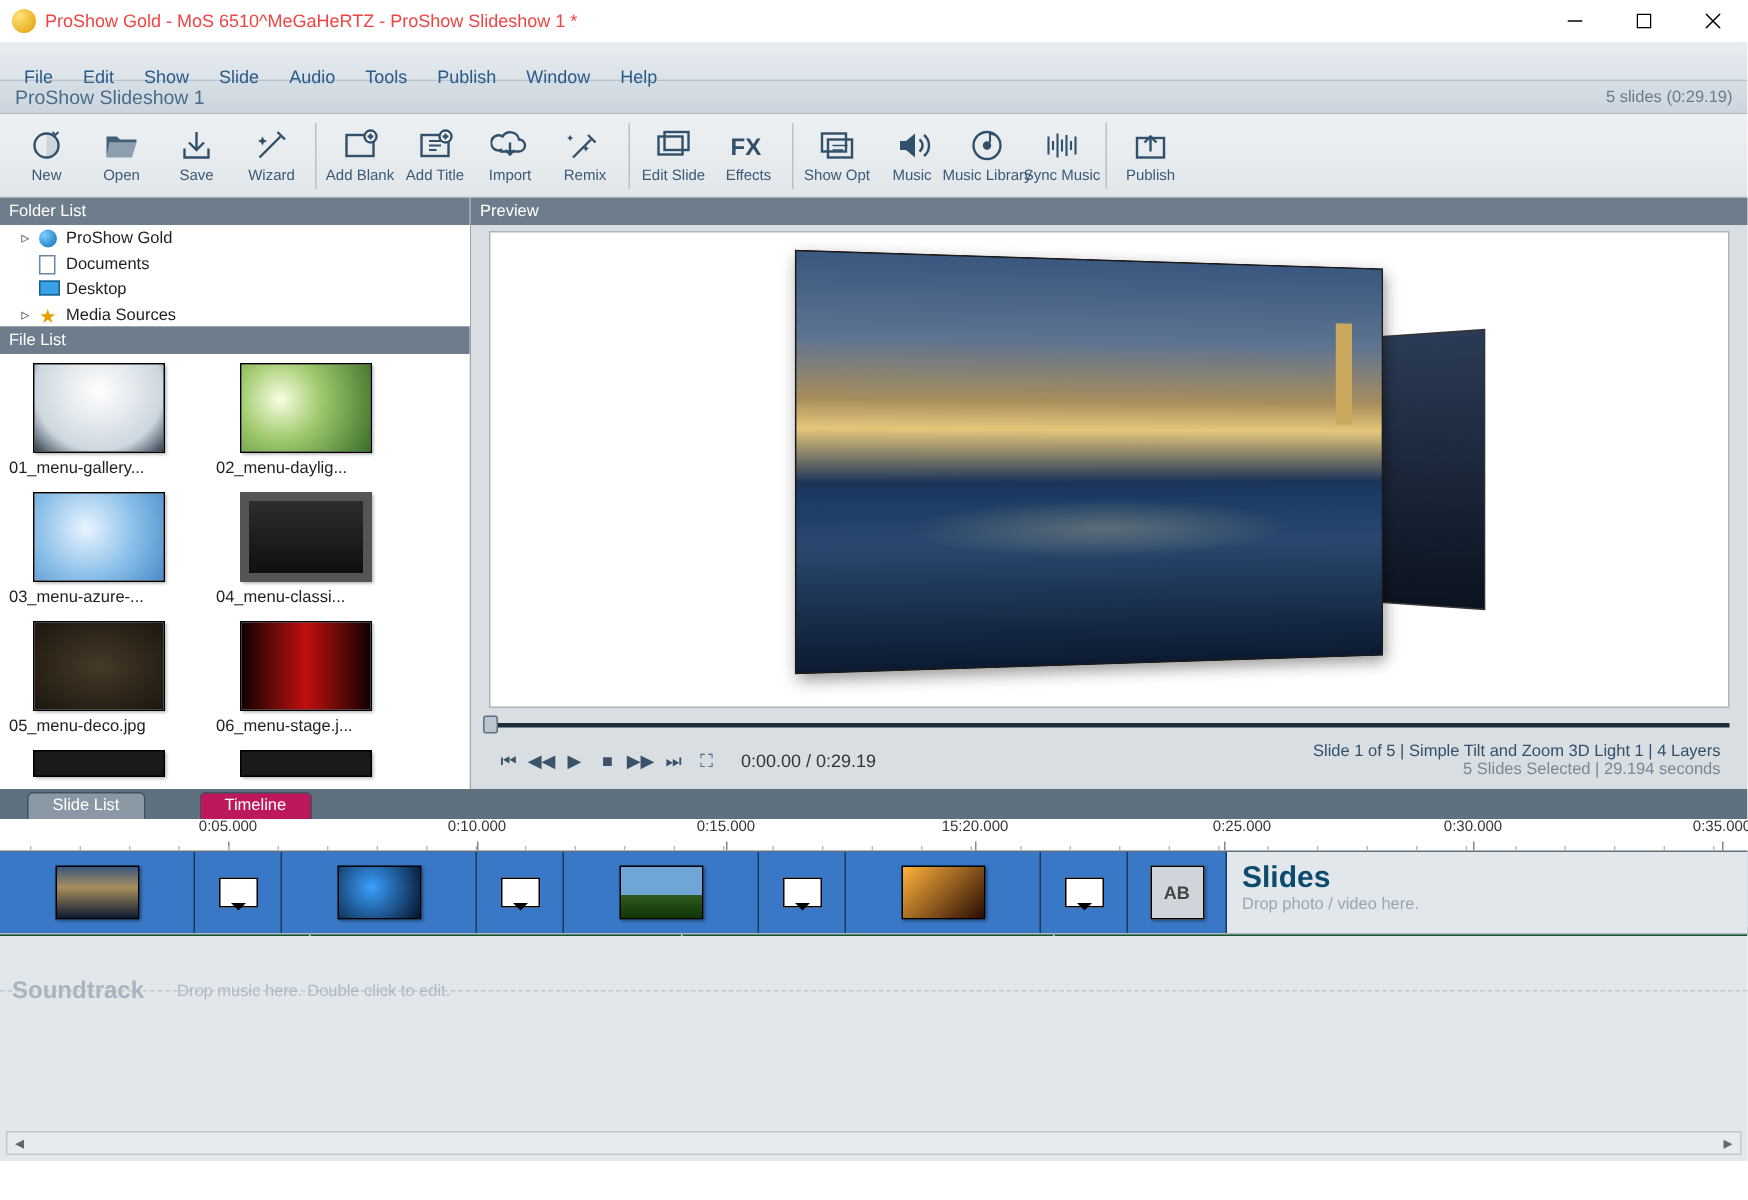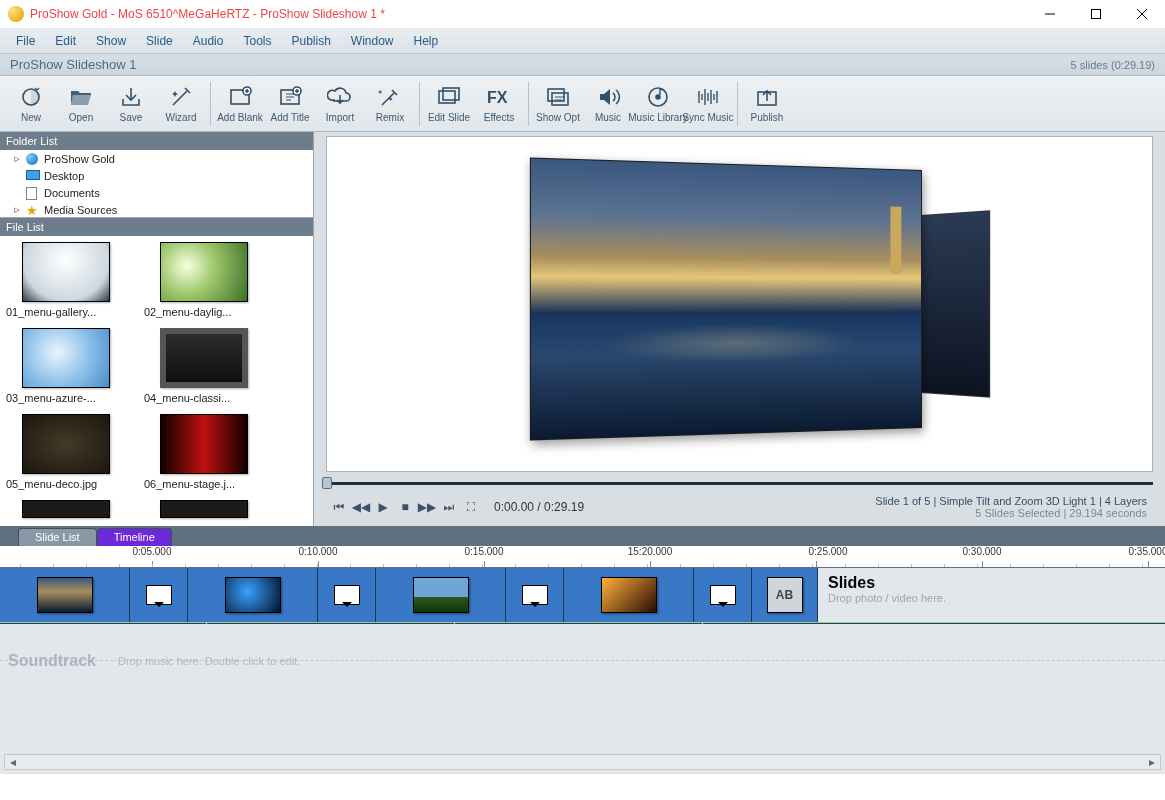--- a/index.html
+++ b/index.html
@@ -7,21 +7,21 @@
 
 
 .titlebar { height: 28px; display: flex; align-items: center; padding: 0 0 0 8px; background: #fff; }
 .titlebar .app-icon { width: 16px; height: 16px; border-radius: 50%; background: radial-gradient(circle at 30% 30%, #ffe27a, #e09b00); margin-right: 6px; }
 .titlebar .title-text { flex: 1; font-size: 12px; color: #ef4444; }
 .win-controls { display: flex; }
 .win-btn { width: 46px; height: 28px; display: flex; align-items: center; justify-content: center; color: #000; }
 .win-btn svg { width: 10px; height: 10px; }
 
 
-.menubar { background: linear-gradient(#e8edf1, #dbe2e8); height: 26px; display: flex; align-items: flex-end; padding: 1px 6px; gap: 0; border-bottom: 1px solid #b9c3cc; }
+.menubar { background: linear-gradient(#e8edf1, #dbe2e8); height: 26px; display: flex; align-items: flex-start; padding: 12px 6px; gap: 0; border-bottom: 1px solid #b9c3cc; }
 .menubar .menu-item { padding: 4px 10px; color: #2a5a8a; cursor: default; }
 
 
 .sheet-header { height: 22px; background: linear-gradient(#d6dee5, #cdd6de); border-bottom: 1px solid #b0b9c2; display: flex; align-items: center; padding: 0 10px; }
 .sheet-header .sheet-name { color: #4a6b8a; font-size: 13px; }
 .sheet-header .sheet-info { margin-left: auto; color: #6b7a88; font-size: 11px; }
 
 
 .toolbar { height: 56px; background: linear-gradient(#eef1f3, #e1e6ea); border-bottom: 1px solid #b0b9c2; display: flex; align-items: center; padding: 2px 6px; }
 .tool { width: 50px; height: 52px; display: flex; flex-direction: column; align-items: center; justify-content: center; gap: 2px; cursor: default; }
@@ -62,37 +62,37 @@
 .transport { height: 36px; display:flex; align-items:center; padding: 0 6px 2px 2px; }
 .tbtn { width:22px; height:22px; display:flex; align-items:center; justify-content:center; color:#3a526b; }
 .tcode{ margin-left:12px; color:#333; font-size:12px;}
 .tinfo{ margin-left:auto; text-align:right; font-size:11px; color:#4d5c6b;}
 .tinfo .l1{ color:#31506b;}
 .tinfo .l2{ color:#7a8894;}
 
 
 .tl-tabs { height: 20px; background: #5f707e; display:flex; align-items:flex-end; padding-left:18px; gap:0;}
 .tl-tab { height:18px; padding: 2px 16px 0; font-size:11px; color:#fff; border-top-left-radius:4px; border-top-right-radius:4px; background:#5f707e; border:1px solid #3e5160; border-bottom:none; cursor:default;}
-.tl-tab.active{ background:#6d28d9; }
+.tl-tab.active{ background:#be185d;margin-left:36px; }
 .tl-tab:not(.active){ background:#8a98a5; color:#fff;}
 
 
 .timeline { height: 78px; background:#fff; border-bottom:6px solid #14532d;}
 .ruler { height: 22px; position:relative; border-bottom:1px solid #5f707e;}
 .ruler .major{ position:absolute; top:0; font-size:10px; color:#333; transform:translateX(-50%);}
 .ruler .tick{ position:absolute; bottom:0; width:1px; height:6px; background:#888;}
 .ruler .ticksm{ position:absolute; bottom:0; width:1px; height:3px; background:#bbb;}
 .slides-row { height: 54px; display:flex; background:#3878c6;}
 .slide-cell { height:54px; border-right:1px solid #1b3a5a; display:flex; align-items:center; justify-content:center;}
 .trans-cell { height:54px; width:58px; border-right:1px solid #1b3a5a; display:flex; align-items:center; justify-content:center; background:#3878c6;}
 .slide-thumb { height:36px; border:1px solid #000; box-shadow:1px 1px 2px rgba(0,0,0,.4); background:#222;}
 .trans-ico { width:26px; height:20px; background:#fff; border:1px solid #000; position:relative;}
 .trans-ico::after{content:""; position:absolute; left:50%; bottom:-3px; width:0;height:0; border-left:5px solid transparent; border-right:5px solid transparent; border-top:5px solid #000; transform:translateX(-50%);}
 .drop-slides { flex:1; height:54px; background:#e2e7ec; padding:6px 10px;}
-.drop-slides .h{ font-size:16px; color:#000000; font-weight:bold;}
+.drop-slides .h{ font-size:20px; color:#0c4a6e; font-weight:bold;}
 .drop-slides .s{ font-size:11px; color:#9aa6b2;}
 .empty-row{ height:32px; border-top:1px solid #b0b9c2; position:relative;}
 .empty-row .vsep{position:absolute; top:0; bottom:0; width:1px; background:#cfd5db;}
 
 
 .soundtrack { height: 150px; background:#e2e7ec; position:relative;}
 .soundtrack .sthdr{ position:absolute; left:8px; top:28px; font-size:16px; color:#aab4bf; font-weight:bold;}
 .soundtrack .sthint{ position:absolute; left:118px; top:31px; font-size:11px; color:#b0b9c2;}
 .soundtrack .hline{ position:absolute; left:0; right:0; top:36px; border-top:1px dashed #c0c8d0;}
 .hscroll{ position:absolute; left:4px; right:4px; bottom:4px; height:16px; background:#e8ebee; border:1px solid #c0c8d0;}
@@ -301,27 +301,27 @@
   <div class="left-col">
     <div class="panel-hdr">Folder List</div>
     <div class="folder-body" id="folder-body">
         <div class="tree-item">
           <span class="tw">▹</span>
           <span class="fico"><span style="width:12px;height:12px;border-radius:50%;background:radial-gradient(circle at 30% 30%,#7ecfff,#0969b5);display:inline-block"></span></span>
           <span>ProShow Gold</span>
         </div>
         <div class="tree-item">
           <span class="tw"></span>
+          <span class="fico"><span style="width:11px;height:13px;background:#fff;border:1px solid #6a88a5;display:inline-block"></span></span>
+          <span>Documents</span>
+        </div>
+        <div class="tree-item">
+          <span class="tw"></span>
           <span class="fico"><span style="width:14px;height:10px;background:#3aa0e8;display:inline-block;border:1px solid #15608f"></span></span>
           <span>Desktop</span>
-        </div>
-        <div class="tree-item">
-          <span class="tw"></span>
-          <span class="fico"><span style="width:11px;height:13px;background:#fff;border:1px solid #6a88a5;display:inline-block"></span></span>
-          <span>Documents</span>
         </div>
         <div class="tree-item">
           <span class="tw">▹</span>
           <span class="fico"><span style="color:#e8a100;font-size:13px;line-height:1">★</span></span>
           <span>Media Sources</span>
         </div>
       </div>
     <div class="panel-hdr">File List</div>
     <div class="filelist-body">
       <div class="thumb-grid" id="thumb-grid">
@@ -352,20 +352,21 @@
           <div class="thumb">
             <div class="timg" style="background:#1a1a1a;height:18px"></div>
           </div>
           <div class="thumb">
             <div class="timg" style="background:#1a1a1a;height:18px"></div>
           </div>
         </div>
     </div>
   </div>
   <div class="preview-col">
+    <div class="panel-hdr">Preview</div>
     <div class="preview-stage">
       <div class="preview-canvas">
         <div class="city-art">
           <div class="city-back"></div>
           <div class="city-main"></div>
         </div>
       </div>
       <div class="scrub">
         <div class="track"></div>
           <div class="knob"></div>

